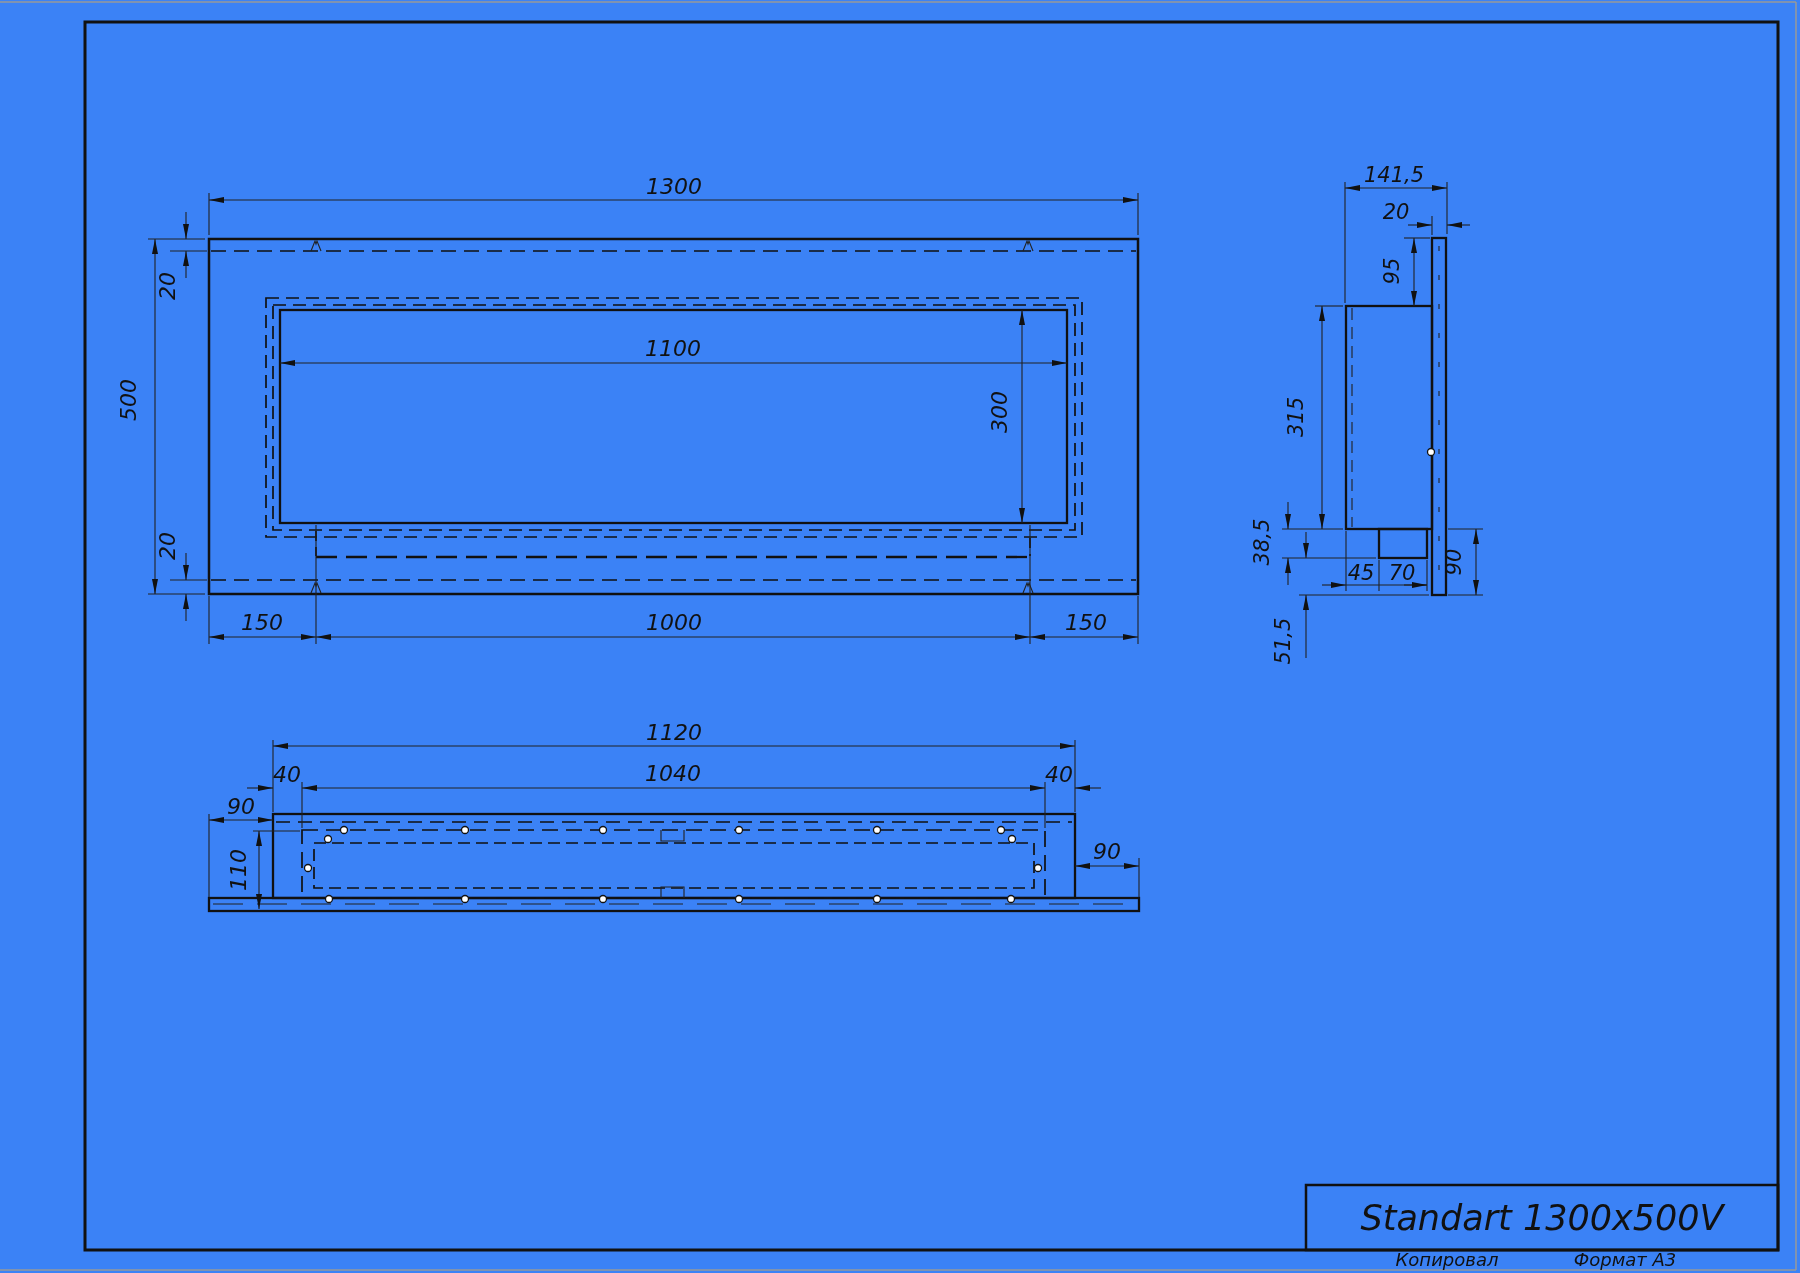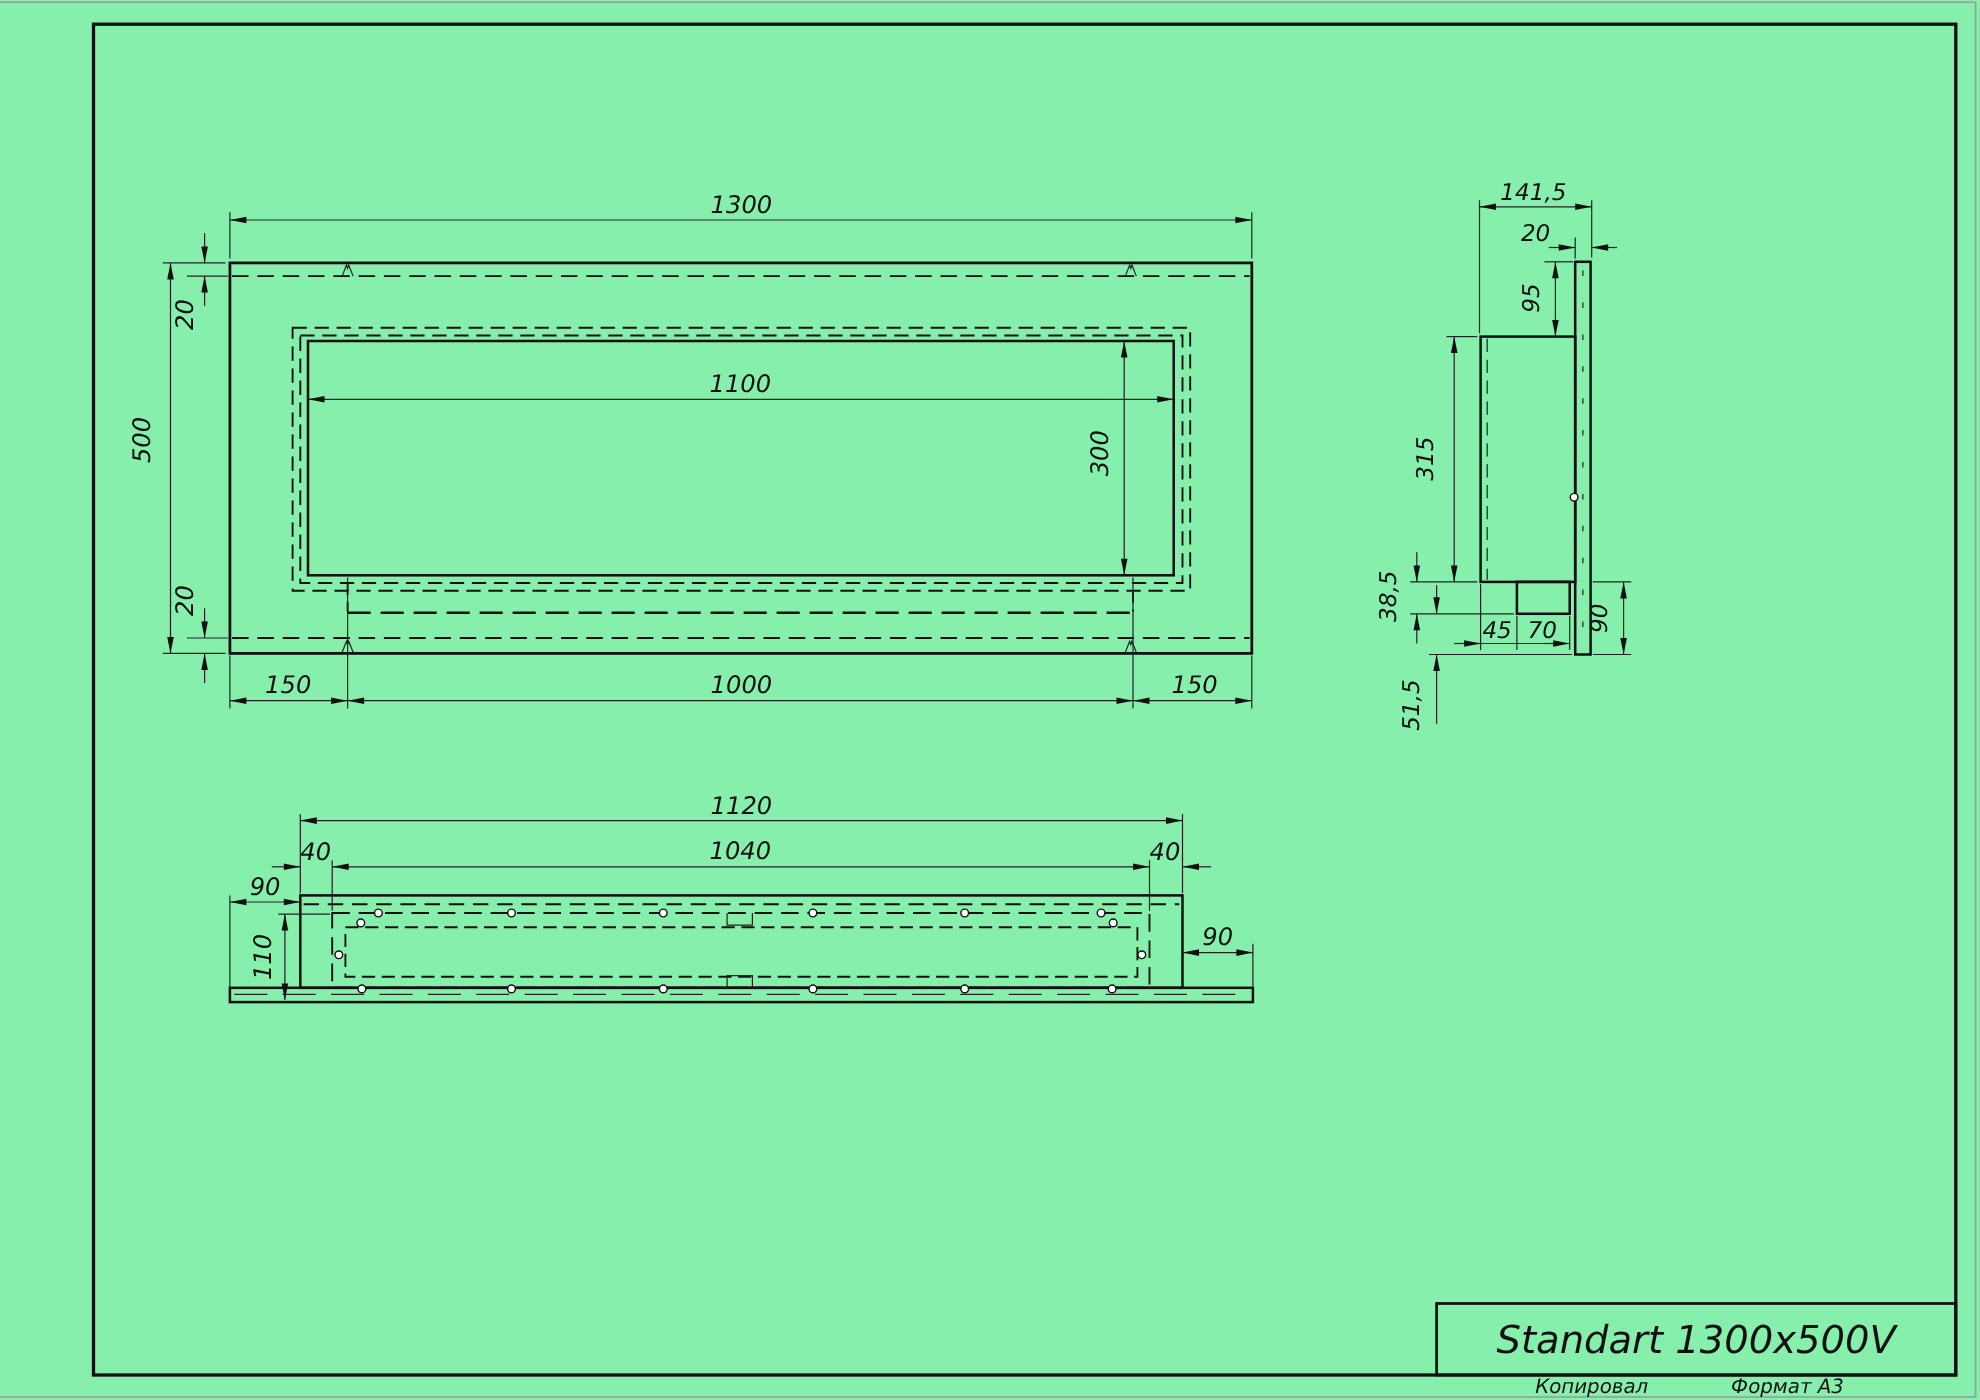--- a/index.html
+++ b/index.html
@@ -1,16 +1,16 @@
 <!DOCTYPE html>
 <html><head>
 <meta charset="utf-8">
 <style>
   html,body{margin:0;padding:0;background:#e8e8e8;}
-  .sheet{position:relative;width:1800px;height:1273px;background:#86efac;overflow:hidden;}
+  .sheet{position:relative;width:1800px;height:1273px;background:#3b82f6;overflow:hidden;}
   svg{display:block;}
   text{font-family:"DejaVu Sans", sans-serif;font-style:italic;fill:#111;}
   .dim{font-size:22px;}
   .dim-s{font-size:21px;}
   .title-txt{font-size:35px;}
   .foot-txt{font-size:18px;}
   .thick{stroke:#111;stroke-width:2.5;fill:none;}
   .thick2{stroke:#111;stroke-width:2.3;fill:none;}
   .thin{stroke:#222;stroke-width:1.1;fill:none;}
   .hid{stroke:#111;stroke-width:1.7;fill:none;}

